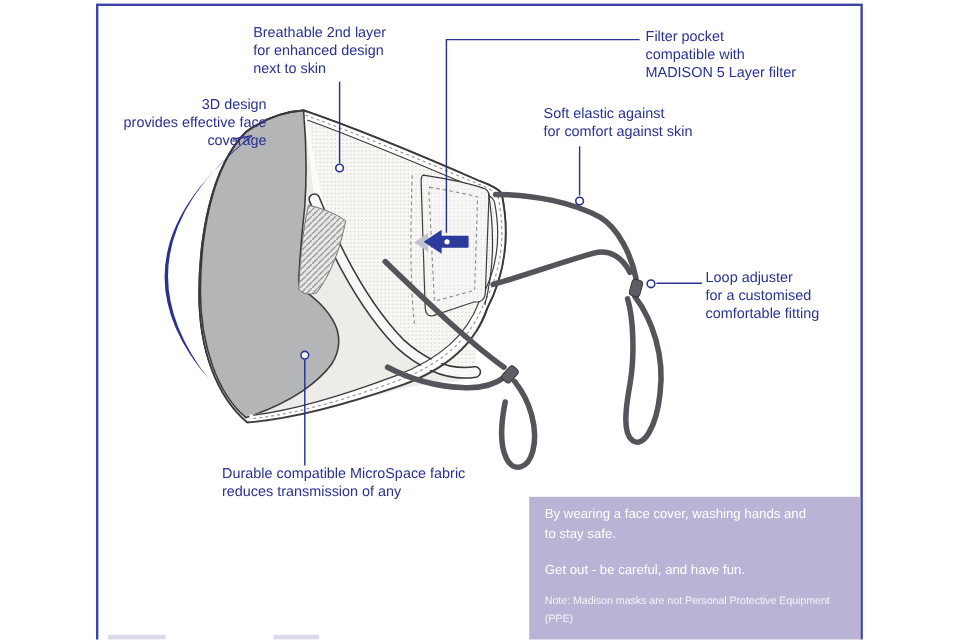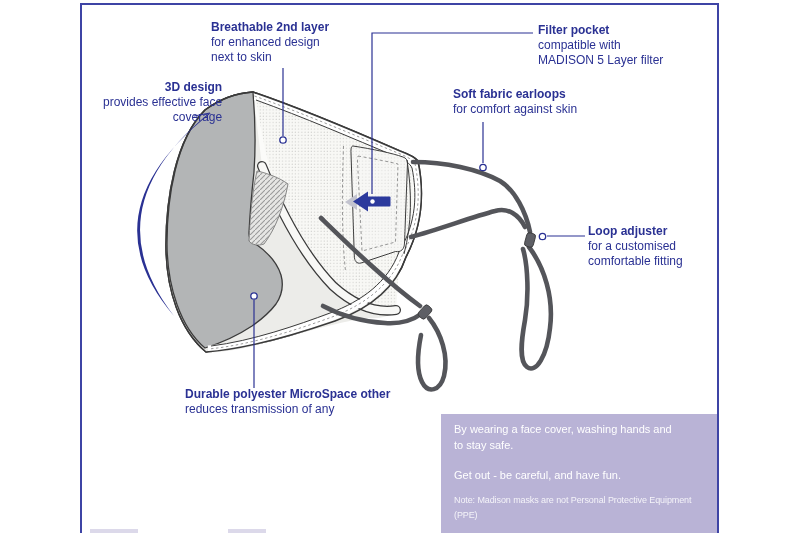--- a/index.html
+++ b/index.html
@@ -9,21 +9,21 @@
   html,body{margin:0;padding:0;}
   #stage{
     position:relative; width:800px; height:533px; background:#ffffff;
     overflow:hidden; font-family:"Liberation Sans", sans-serif;
   }
   #frame{
     position:absolute; left:80px; top:3px; width:635px; height:560px;
     border:2px solid var(--frame);
   }
   .callout{position:absolute; color:var(--navy); font-size:12px; line-height:15px; white-space:nowrap;}
-  .callout .t{font-weight:bold;}
+  .callout .t{font-weight:normal;}
   #svgart{position:absolute; left:0; top:0; width:800px; height:533px;}
   #infobox{
     position:absolute; left:441px; top:414px; width:276px; height:125px;
     background:var(--infobox); color:#ffffff; box-sizing:border-box;
     padding:7px 10px 0 13px; font-size:11px; line-height:16px;
   }
   #infobox .tagline{margin-top:14px; line-height:16px;}
   #infobox .note{margin-top:10px; font-size:9px; line-height:15px; color:rgba(255,255,255,0.85); letter-spacing:-0.1px;}
   .cutmark{position:absolute; height:4px; background:#dcd9ea; top:529px;}
 </style>
@@ -147,32 +147,32 @@
     <div>MADISON 5 Layer filter</div>
   </div>
 
   <div class="callout" style="left:103px; top:80px;text-align:right;">
     <div class="t">3D design</div>
     <div>provides effective face</div>
     <div>coverage</div>
   </div>
 
   <div class="callout" style="left:453px; top:87px;">
-    <div class="t">Soft fabric earloops</div>
+    <div class="t">Soft elastic against</div>
     <div>for comfort against skin</div>
   </div>
 
   <div class="callout" style="left:588px; top:224px;">
     <div class="t">Loop adjuster</div>
     <div>for a customised</div>
     <div>comfortable fitting</div>
   </div>
 
   <div class="callout" style="left:185px; top:387px;">
-    <div class="t">Durable polyester MicroSpace other</div>
+    <div class="t">Durable compatible MicroSpace fabric</div>
     <div>reduces transmission of any</div>
   </div>
 
   <div id="infobox">
     <div>By wearing a face cover, washing hands and</div>
     <div>to stay safe.</div>
     <div class="tagline">Get out - be careful,  and have fun.</div>
     <div class="note">
       <div>Note:  Madison masks are not Personal Protective Equipment (PPE)</div>
 

